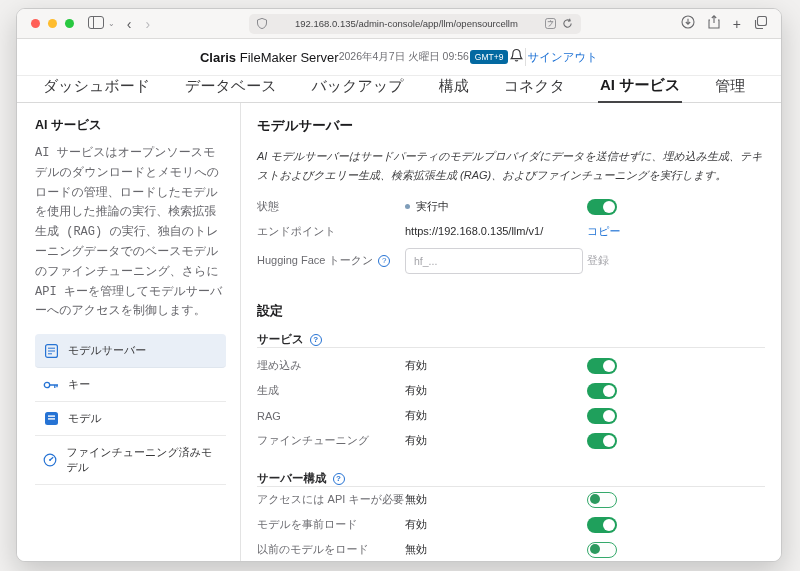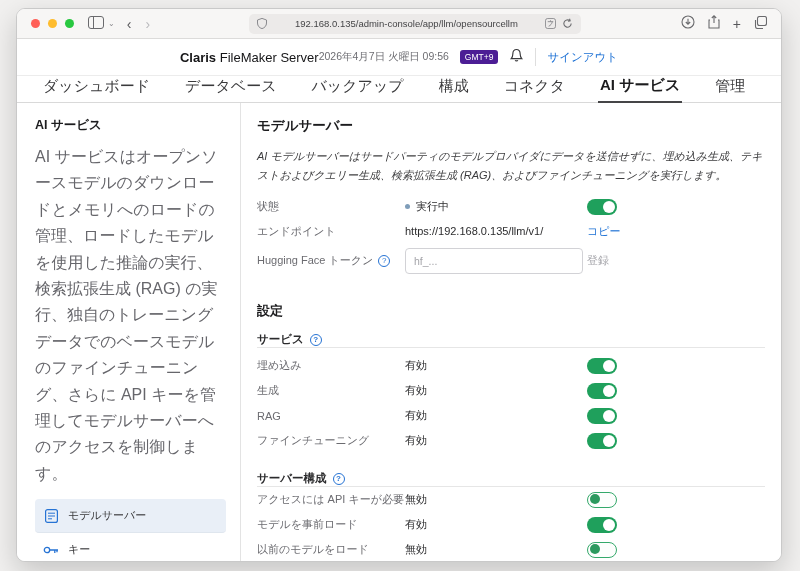--- a/index.html
+++ b/index.html
@@ -23,37 +23,37 @@
   .urlbar { margin:0 auto; width:332px; height:20px; background:#eceae9; border-radius:5px;
     display:flex; align-items:center; padding:0 8px; gap:6px; }
   .url-text { flex:1; text-align:center; font-size:9.5px; color:#454547; white-space:nowrap; overflow:hidden; }
   .right-ic { display:flex; align-items:center; gap:13px; }
 
   
   .app-header { height:37px; flex:0 0 37px; display:flex; align-items:center; justify-content:center;
     padding:0 18px; border-bottom:1px solid #ececec; background:#fff; }
   .brand { font-size:13px; color:#151517; }
   .brand b { font-weight:700; }
-  .hdr-right { display:flex; align-items:center; gap:11px; }
+  .hdr-right { display:flex; align-items:center; gap:1px; }
   .datetime { font-size:10.5px; color:#6e6e73; }
-  .tz-badge { background:#4c1d95; color:#fff; font-size:8.5px; padding:2px 5px; border-radius:3px; }
+  .tz-badge { background:#0369a1; color:#fff; font-size:8.5px; padding:2px 5px; border-radius:3px; }
   .vdiv { width:1px; height:18px; background:#dedede; }
   .signout { font-size:11.5px; color:#1a6fd4; cursor:pointer; }
 
   
   nav { flex:0 0 24px; display:flex; align-items:flex-end; gap:31px; padding:0 0 0 24px;
     border-bottom:1px solid #d9d9d9; background:#fff; }
   .tab { font-size:15px; color:#3a3a3c; padding:0 2px 6px; cursor:pointer; white-space:nowrap; }
   .tab.active { font-weight:700; color:#1c1c1e; border-bottom:2px solid #454547; margin-bottom:-1px; }
 
   
   .content { flex:1; display:flex; overflow:hidden; background:#fff; }
   aside { width:224px; flex:0 0 224px; border-right:1px solid #e3e3e3; padding:14px 14px 0 18px; }
   aside h2 { font-size:12.5px; font-weight:700; color:#1c1c1e; margin:0 0 10px; }
-  aside .side-desc { font-size:16px; line-height:1.65; color:#66666b; margin:0 0 12px; }
+  aside .side-desc { font-size:12px; line-height:1.65; color:#66666b; margin:0 0 12px;font-family:Liberation Mono, monospace; }
   .side-item { display:flex; align-items:center; gap:9px; font-size:11px; color:#38383a;
     padding:9px 8px; border-bottom:1px solid #eaeaea; cursor:pointer; }
   .side-item.active { background:#e9eff7; border-radius:4px; border-bottom-color:#dfe6ee; }
   .side-ic { display:inline-flex; width:16px; justify-content:center; }
 
   main { flex:1; padding:14px 16px 0 16px; overflow:hidden; }
   main h1 { font-size:13.5px; font-weight:700; color:#1c1c1e; margin:0 0 12px; }
   .desc { font-size:11px; line-height:1.7; color:#3c3c3e; margin:0 0 10px;font-style:italic; }
 
   .row { display:grid; grid-template-columns:148px 182px 1fr; align-items:center; padding:4.5px 0; min-height:20px; }

